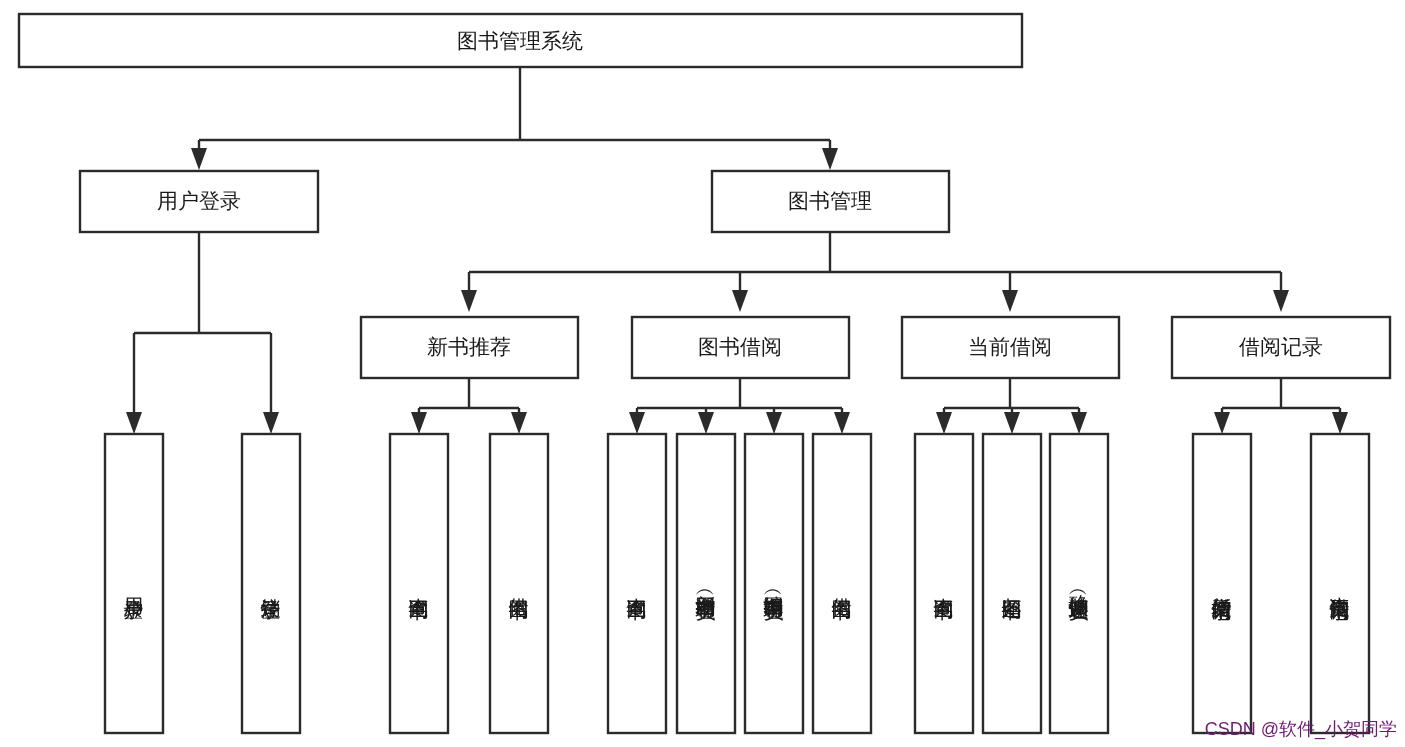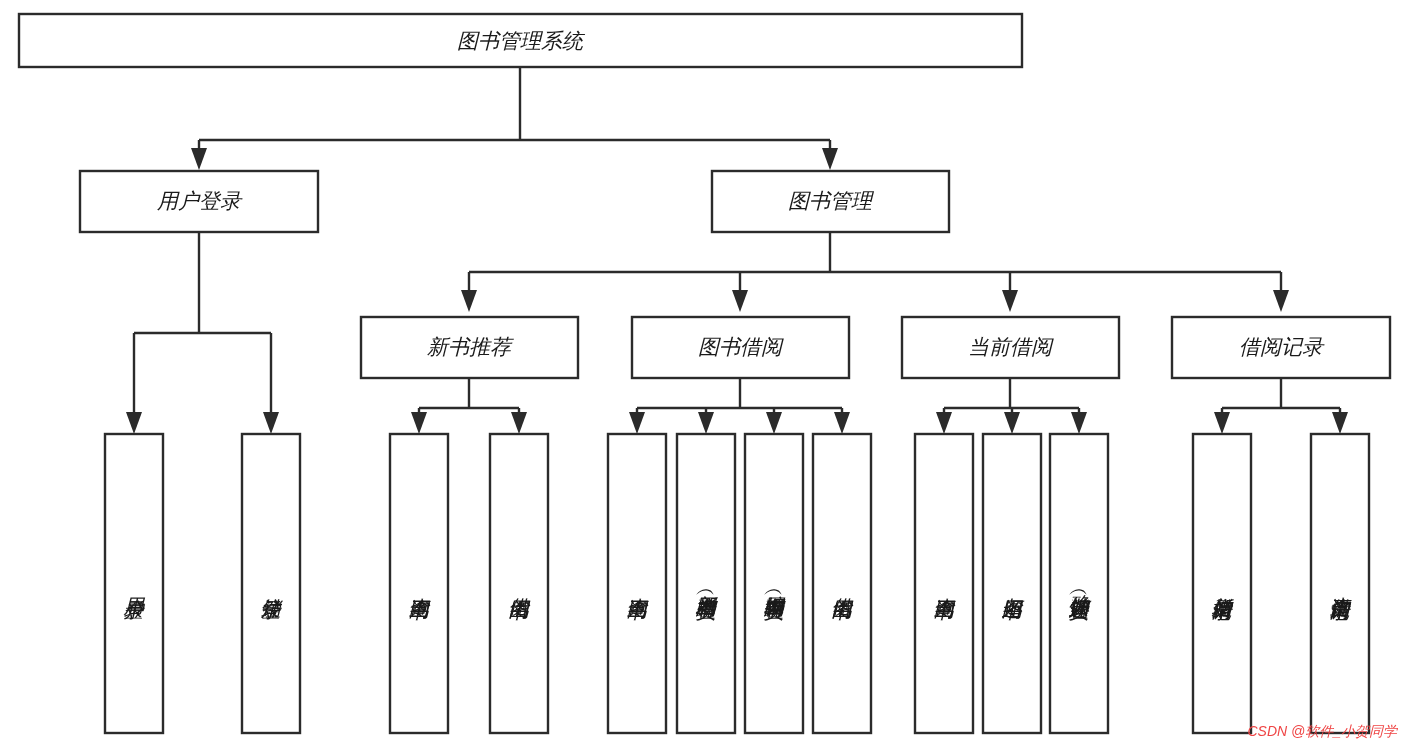--- a/index.html
+++ b/index.html
@@ -11,21 +11,20 @@
     width: 1405px;
     height: 747px;
     font-family: "Liberation Sans", "DejaVu Sans", sans-serif;
     overflow: hidden;
     position: relative;
   }
   #diagram-root {
     position: relative;
     width: 1405px;
     height: 747px;
-    font-style: italic;
   }
   svg.diagram-canvas {
     position: absolute;
     top: 0;
     left: 0;
     width: 1405px;
     height: 747px;
   }
   .node-box {
     fill: #ffffff;
@@ -56,22 +55,22 @@
     writing-mode: vertical-rl;
     text-orientation: upright;
     text-anchor: middle;
     letter-spacing: 1px;
   }
   .watermark {
     position: absolute;
     right: 8px;
     bottom: 6px;
     font-family: "Liberation Sans", "DejaVu Sans", sans-serif;
-    font-size: 14px;
-    color: #ef4444;
+    font-size: 18px;
+    color: #701a75;
     white-space: nowrap;
     user-select: none;
     text-align: center;
   }
 </style>
 </head>
 <body>
 
 <div id="diagram-root">
 

